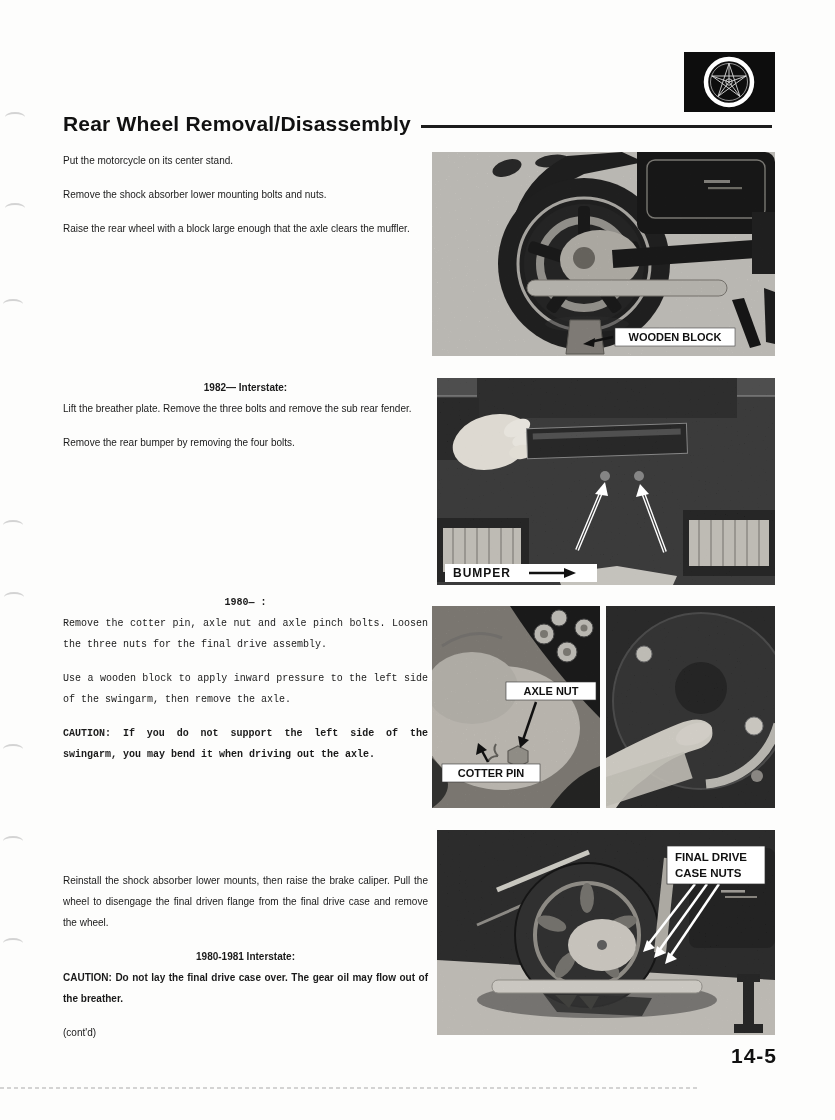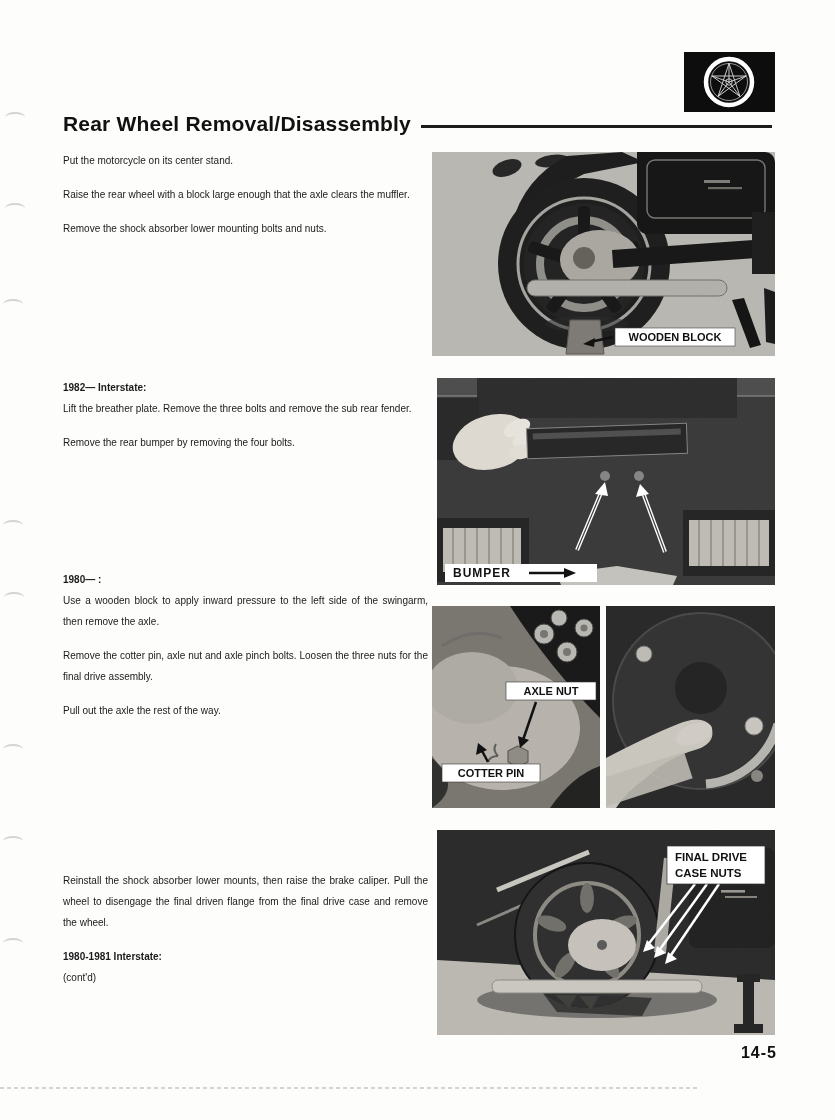--- a/index.html
+++ b/index.html
@@ -5,34 +5,34 @@
   html,body{margin:0;padding:0;background:#ffffff;}
   .page{position:relative;width:835px;height:1120px;background:#fdfdfc;
         font-family:"Liberation Sans",sans-serif;color:#1a1a1a;overflow:hidden;}
   .title-row{position:absolute;left:63px;right:63px;top:112px;display:flex;align-items:center;gap:10px;}
   .title-row h1{margin:0;font-size:21px;font-weight:bold;letter-spacing:.2px;white-space:nowrap;color:#111;}
   .rule{flex:1;height:3px;background:#1c1c1c;margin-top:5px;}
   .corner-tab{position:absolute;left:684px;top:52px;width:91px;height:60px;background:#0d0d0d;
               display:flex;align-items:center;justify-content:center;}
   .col{position:absolute;left:63px;width:365px;}
   .col p{margin:0 0 13px 0;font-size:10px;line-height:21px;text-align:justify;}
-  .col p.heading{font-weight:bold;margin-bottom:0;text-align:left;}
+  .col p.heading{font-weight:bold;margin-bottom:0;text-align:center;}
   .col p.caution{font-weight:bold;}
   #block-intro{top:150px;}
   #block-1982{top:377px;}
-  #block-1980{top:569px;}
+  #block-1980{top:592px;font-family:Liberation Mono, monospace;}
   #block-final{top:870px;}
   .contd{text-align:center;}
   .photo{position:absolute;display:block;}
   #photo1{left:432px;top:152px;}
   #photo2{left:437px;top:378px;}
   #photo3a{left:432px;top:606px;}
   #photo3b{left:606px;top:606px;}
   #photo4{left:437px;top:830px;}
-  .pagenum{position:absolute;right:58px;top:1044px;font-size:16px;font-weight:bold;letter-spacing:1px;color:#111;}
+  .pagenum{position:absolute;right:58px;top:1044px;font-size:21px;font-weight:bold;letter-spacing:1px;color:#111;}
   .artifact{position:absolute;width:20px;height:8px;border-top:2px solid #c6c6c6;border-radius:60%;opacity:.75;}
   .bottom-edge{position:absolute;left:0;width:700px;top:1087px;height:2px;
                background:repeating-linear-gradient(90deg,#bdbdbd 0 4px,transparent 4px 7px);opacity:.65;}
   svg text.lbl{font-family:"Liberation Sans",sans-serif;font-weight:bold;fill:#111;}
 </style>
 </head>
 <body>
 
 <div class="page">
 
@@ -66,40 +66,41 @@
     </svg>
   </div>
 
   <div class="title-row">
     <h1>Rear Wheel Removal/Disassembly</h1>
     <div class="rule"></div>
   </div>
 
   <div class="col" id="block-intro">
     <p>Put the motorcycle on its center stand.</p>
+    <p>Remove the shock absorber lower mounting bolts and nuts.</p>
     <p>Raise the rear wheel with a block large enough that the axle clears the muffler.</p>
-    <p>Remove the shock absorber lower mounting bolts and nuts.</p>
   </div>
 
   <div class="col" id="block-1982">
     <p class="heading">1982— Interstate:</p>
     <p>Lift the breather plate. Remove the three bolts and remove the sub rear fender.</p>
     <p>Remove the rear bumper by removing the four bolts.</p>
   </div>
 
   <div class="col" id="block-1980">
     <p class="heading">1980— :</p>
+    <p>Remove the cotter pin, axle nut and axle pinch bolts. Loosen the three nuts for the final drive assembly.</p>
     <p>Use a wooden block to apply inward pressure to the left side of the swingarm, then remove the axle.</p>
-    <p>Remove the cotter pin, axle nut and axle pinch bolts. Loosen the three nuts for the final drive assembly.</p>
-    <p>Pull out the axle the rest of the way.</p>
+    <p class="caution">CAUTION: If you do not support the left side of the swingarm, you may bend it when driving out the axle.</p>
   </div>
 
   <div class="col" id="block-final">
     <p>Reinstall the shock absorber lower mounts, then raise the brake caliper. Pull the wheel to disengage the final driven flange from the final drive case and remove the wheel.</p>
     <p class="heading" style="">1980-1981 Interstate:</p>
+    <p class="caution">CAUTION: Do not lay the final drive case over. The gear oil may flow out of the breather.</p>
     <p class="contd">(cont'd)</p>
   </div>
 
   <svg class="photo" id="photo1" width="343" height="204" viewBox="0 0 343 204">
     <rect width="343" height="204" fill="#dedbd5"></rect>
     <ellipse cx="75" cy="16" rx="15" ry="8" fill="#2f2f2f" transform="rotate(-18 75 16)"></ellipse>
     <ellipse cx="120" cy="9" rx="17" ry="6" fill="#2f2f2f" transform="rotate(-8 120 9)"></ellipse>
     <path d="M135,4 Q92,26 80,72 L100,80 Q112,40 152,22 L212,10 L190,0 Z" fill="#242424"></path>
     <circle cx="152" cy="112" r="86" fill="#262626"></circle>
     <circle cx="152" cy="112" r="66" fill="none" stroke="#d8d5cf" stroke-width="3" opacity="0.9"></circle>

